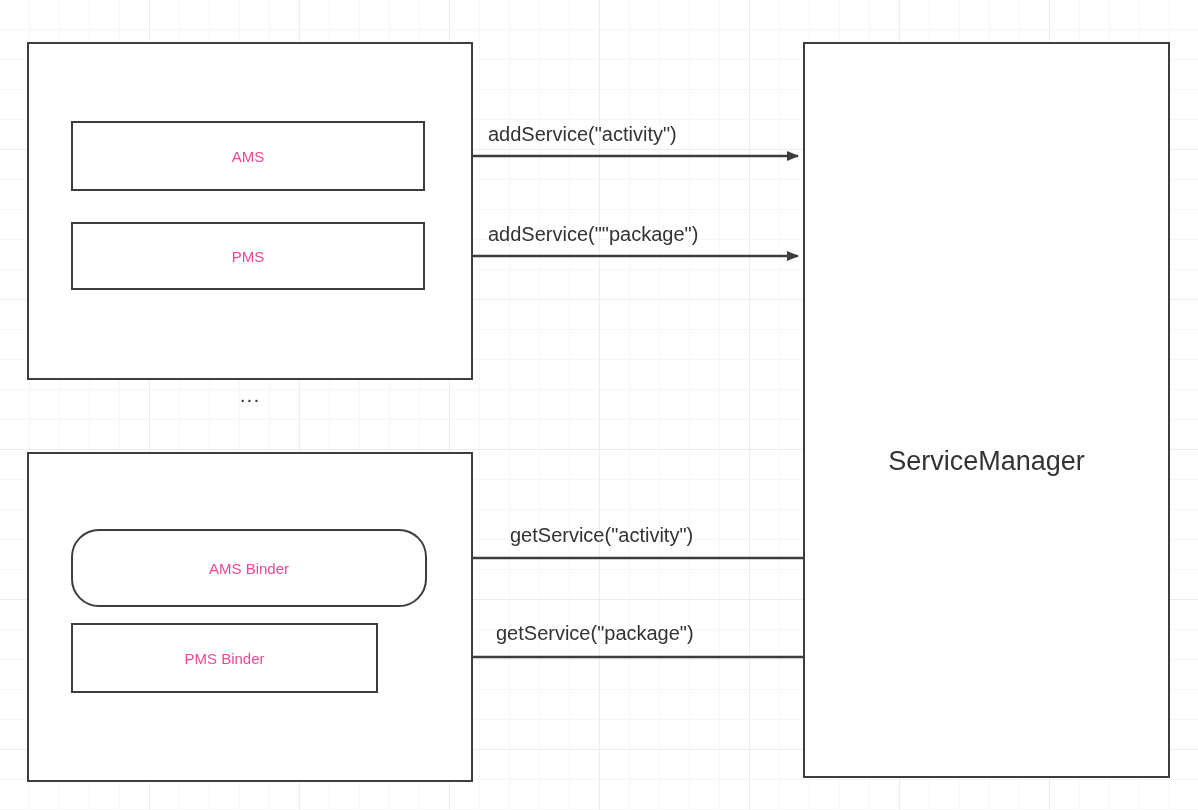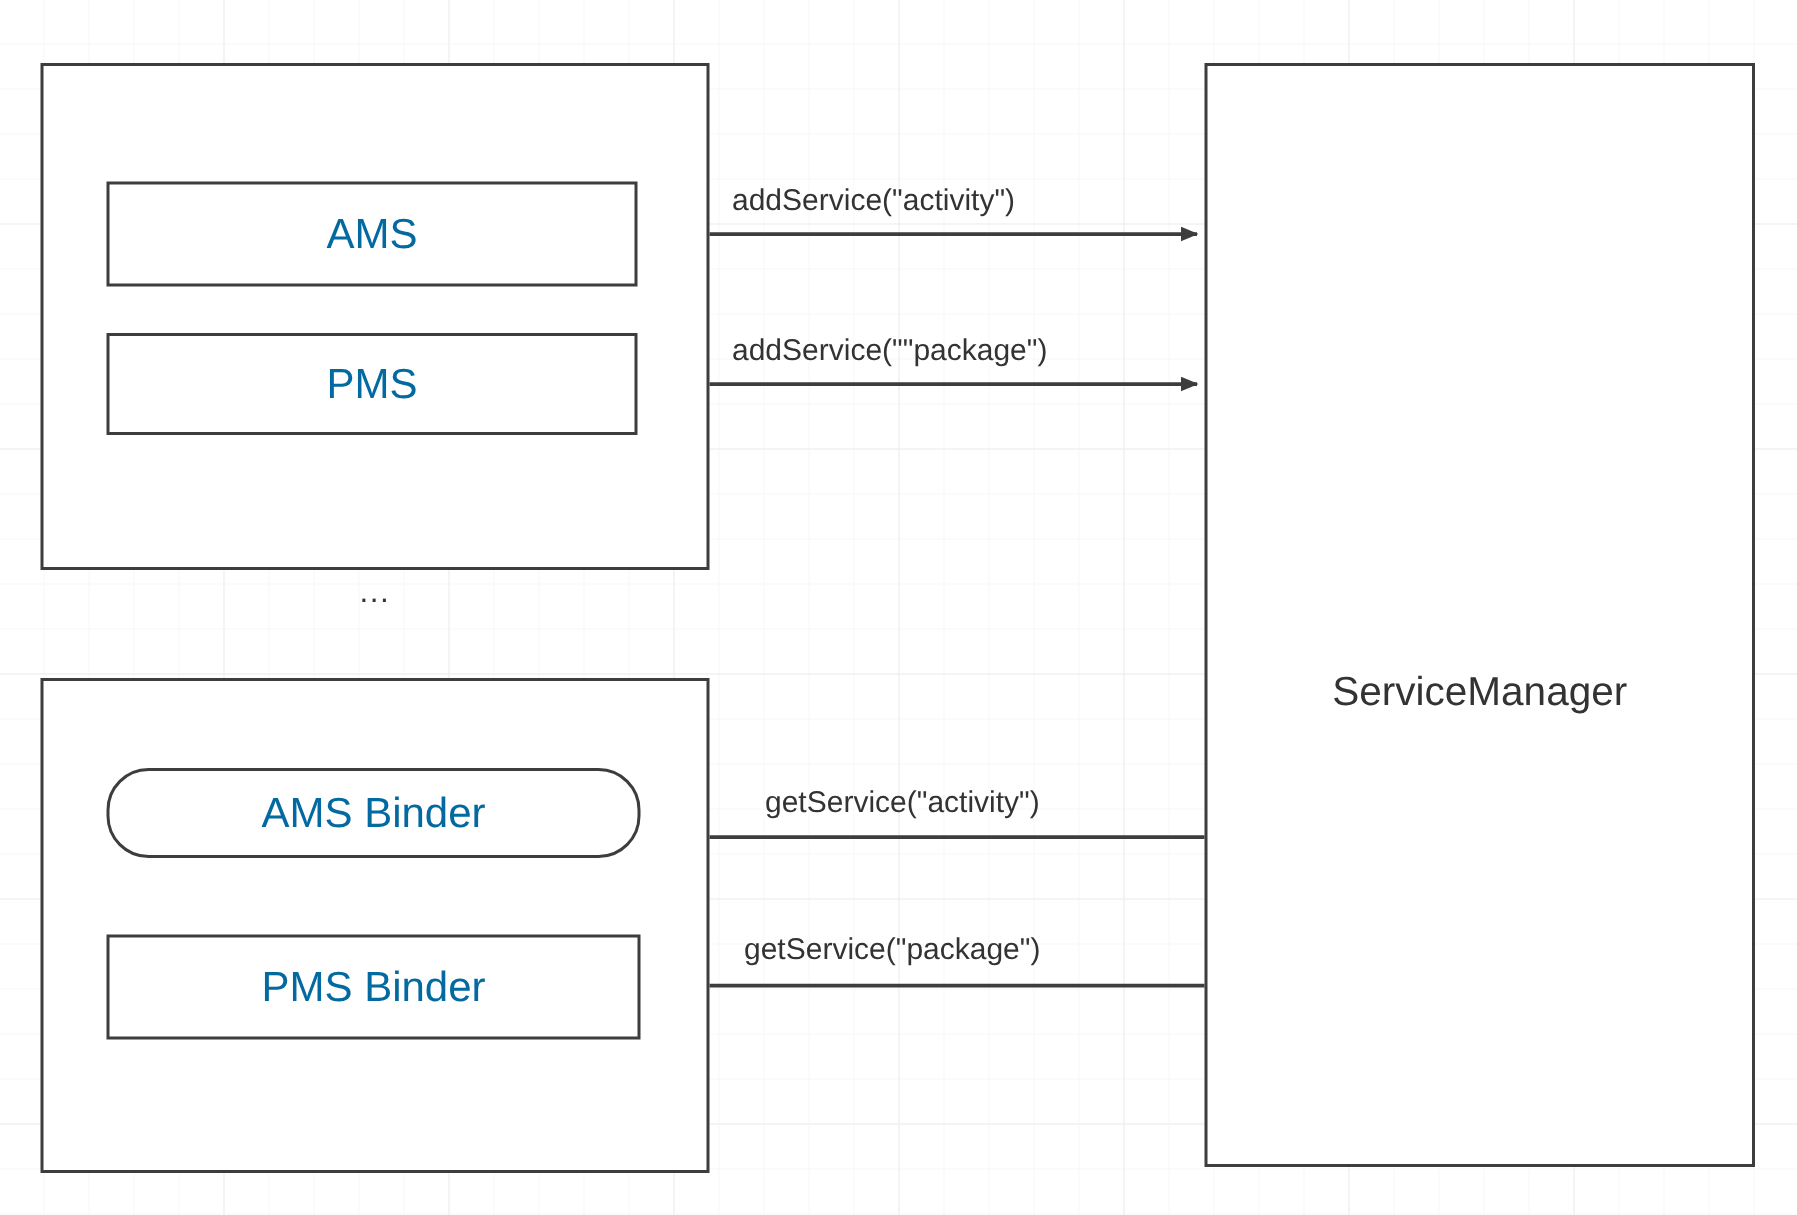--- a/index.html
+++ b/index.html
@@ -63,22 +63,22 @@
     line-height: 1;
     white-space: nowrap;
   }
   .inner-label {
     position: absolute;
     left: 0;
     right: 0;
     top: 50%;
     transform: translateY(-50%);
     text-align: center;
-    color: #0369a1;
-    font-size: 28px;
+    color: #ec4899;
+    font-size: 15px;
     line-height: 1;
     white-space: nowrap;
   }
   .ellipsis {
     position: absolute;
     left: 0;
     right: 0;
     text-align: center;
     color: #333333;
     font-size: 21px;
@@ -97,22 +97,22 @@
   }
 
   
   #system-server-box { left: 27px;  top: 42px;  width: 446px; height: 338px; }
   #ss-title          { top: 76px; }
   #ams-box           { left: 71px;  top: 121px; width: 354px; height: 70px; }
   #pms-box           { left: 71px;  top: 222px; width: 354px; height: 68px; }
   #ss-ellipsis       { top: 340px; }
 
   #activity-box      { left: 27px;  top: 452px; width: 446px; height: 330px; }
-  #ams-binder-box    { left: 71px;  top: 512px; width: 356px; height: 60px; border-radius: 28px; }
-  #pms-binder-box    { left: 71px;  top: 623px; width: 356px; height: 70px; }
+  #ams-binder-box    { left: 71px;  top: 529px; width: 356px; height: 78px; border-radius: 28px; }
+  #pms-binder-box    { left: 71px;  top: 623px; width: 307px; height: 70px; }
 
   #service-manager-box { left: 803px; top: 42px; width: 367px; height: 736px; }
   #sm-title            { top: 404px; }
 
   #label-add-activity { left: 488px; top: 124px; }
   #label-add-package  { left: 488px; top: 224px; }
   #label-get-activity { left: 510px; top: 525px; }
   #label-get-package  { left: 496px; top: 623px; }
 </style>
 </head>

